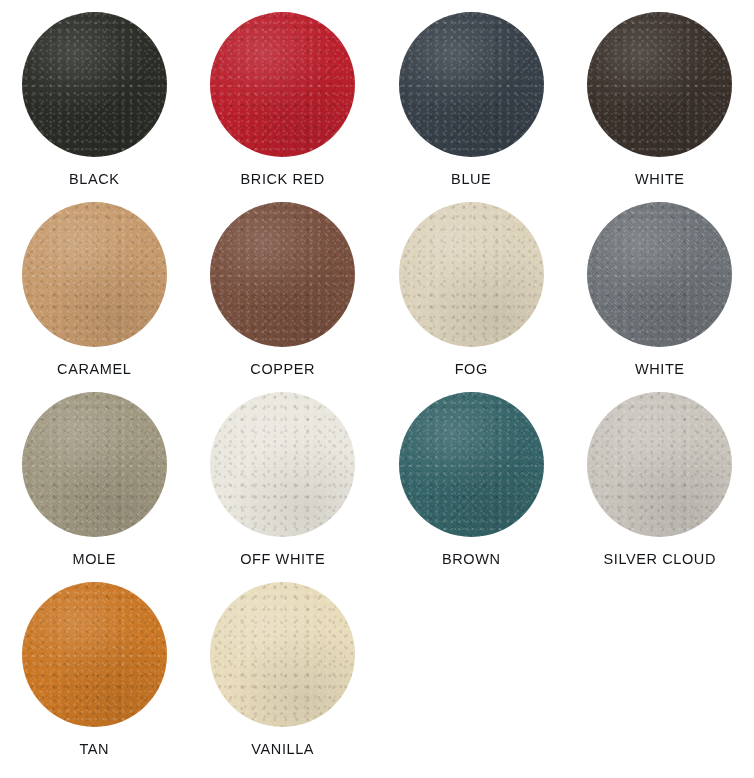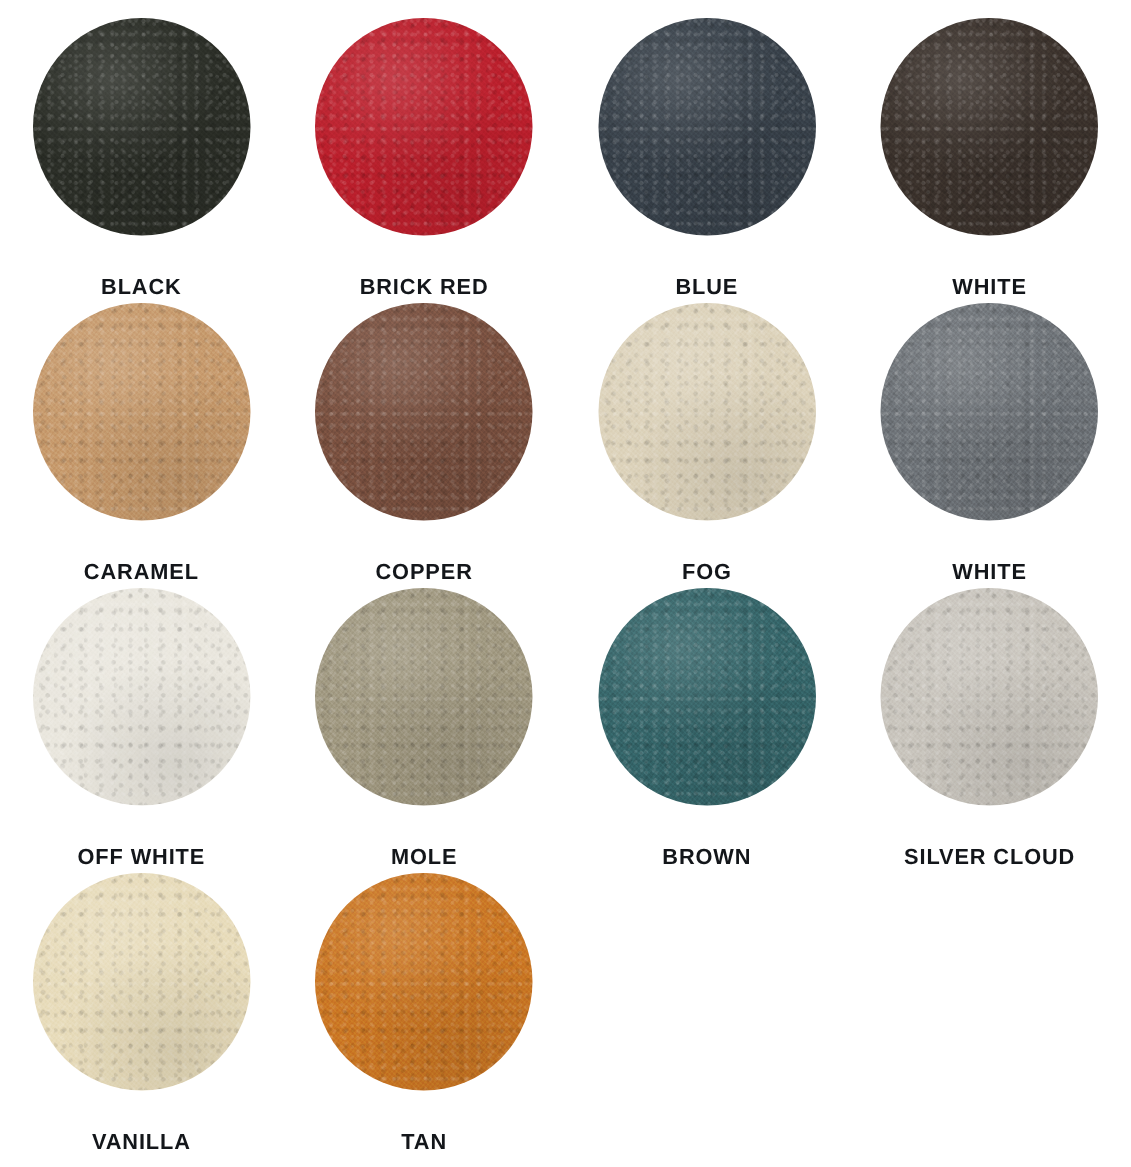--- a/index.html
+++ b/index.html
@@ -81,23 +81,23 @@
     position: absolute;
     inset: 0;
     border-radius: 50%;
     pointer-events: none;
     background:
       radial-gradient(ellipse 78% 66% at 36% 28%, rgba(255,255,255,0.14) 0%, rgba(255,255,255,0.04) 42%, rgba(255,255,255,0) 66%),
       radial-gradient(ellipse 92% 86% at 66% 82%, rgba(0,0,0,0.09) 0%, rgba(0,0,0,0) 58%);
   }
 
   .swatch-label {
-    margin-top: 28px;
+    margin-top: 15px;
     font-size: 14.5px;
-    font-weight: 700;
+    font-weight: 400;
     letter-spacing: 0.6px;
     color: #13161a;
     text-align: left;
     line-height: 1;
     white-space: nowrap;
   }
 </style>
 </head>
 <body style="background: rgb(255, 255, 255);">
 
@@ -177,71 +177,71 @@
         <div class="swatch-disc" style="background-color: rgb(110, 115, 120);">
           <div class="grain"></div>
           <div class="grain2"></div>
           <div class="sheen"></div>
         </div>
       </div>
       <div class="swatch-label">WHITE</div>
     </div>
     <div class="swatch-cell">
       <div class="swatch-disc-wrap">
+        <div class="swatch-disc" style="background-color: rgb(160, 152, 128);">
+          <div class="grain"></div>
+          <div class="grain2"></div>
+          <div class="sheen"></div>
+        </div>
+      </div>
+      <div class="swatch-label">MOLE</div>
+    </div>
+    <div class="swatch-cell">
+      <div class="swatch-disc-wrap">
         <div class="swatch-disc" style="background-color: rgb(234, 231, 222);">
           <div class="grain"></div>
           <div class="grain2"></div>
           <div class="sheen"></div>
         </div>
       </div>
       <div class="swatch-label">OFF WHITE</div>
     </div>
     <div class="swatch-cell">
       <div class="swatch-disc-wrap">
-        <div class="swatch-disc" style="background-color: rgb(160, 152, 128);">
-          <div class="grain"></div>
-          <div class="grain2"></div>
-          <div class="sheen"></div>
-        </div>
-      </div>
-      <div class="swatch-label">MOLE</div>
-    </div>
-    <div class="swatch-cell">
-      <div class="swatch-disc-wrap">
         <div class="swatch-disc" style="background-color: rgb(53, 101, 105);">
           <div class="grain"></div>
           <div class="grain2"></div>
           <div class="sheen"></div>
         </div>
       </div>
       <div class="swatch-label">BROWN</div>
     </div>
     <div class="swatch-cell">
       <div class="swatch-disc-wrap">
         <div class="swatch-disc" style="background-color: rgb(201, 197, 189);">
           <div class="grain"></div>
           <div class="grain2"></div>
           <div class="sheen"></div>
         </div>
       </div>
       <div class="swatch-label">SILVER CLOUD</div>
     </div>
     <div class="swatch-cell">
       <div class="swatch-disc-wrap">
+        <div class="swatch-disc" style="background-color: rgb(203, 119, 36);">
+          <div class="grain"></div>
+          <div class="grain2"></div>
+          <div class="sheen"></div>
+        </div>
+      </div>
+      <div class="swatch-label">TAN</div>
+    </div>
+    <div class="swatch-cell">
+      <div class="swatch-disc-wrap">
         <div class="swatch-disc" style="background-color: rgb(232, 220, 187);">
           <div class="grain"></div>
           <div class="grain2"></div>
           <div class="sheen"></div>
         </div>
       </div>
       <div class="swatch-label">VANILLA</div>
     </div>
-    <div class="swatch-cell">
-      <div class="swatch-disc-wrap">
-        <div class="swatch-disc" style="background-color: rgb(203, 119, 36);">
-          <div class="grain"></div>
-          <div class="grain2"></div>
-          <div class="sheen"></div>
-        </div>
-      </div>
-      <div class="swatch-label">TAN</div>
-    </div>
   </main>
 
 </body></html>

